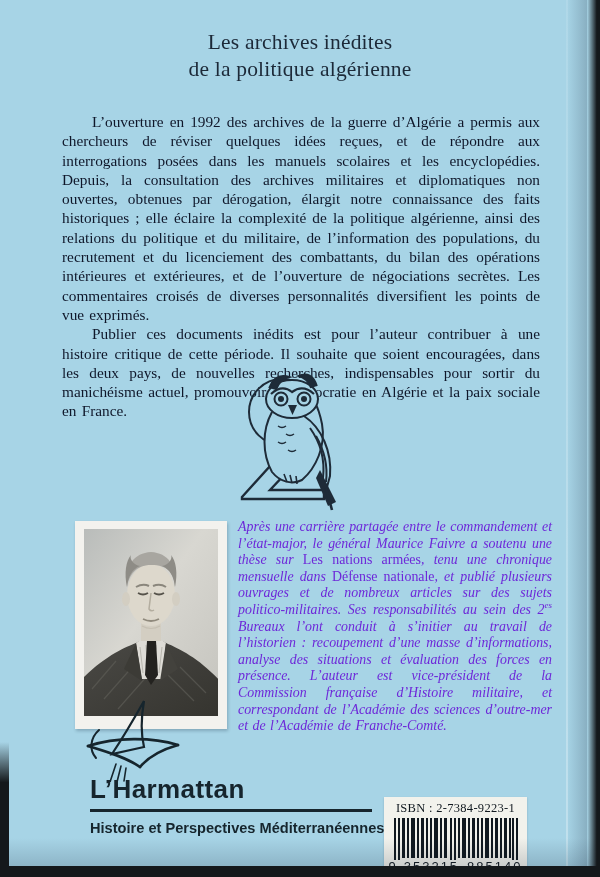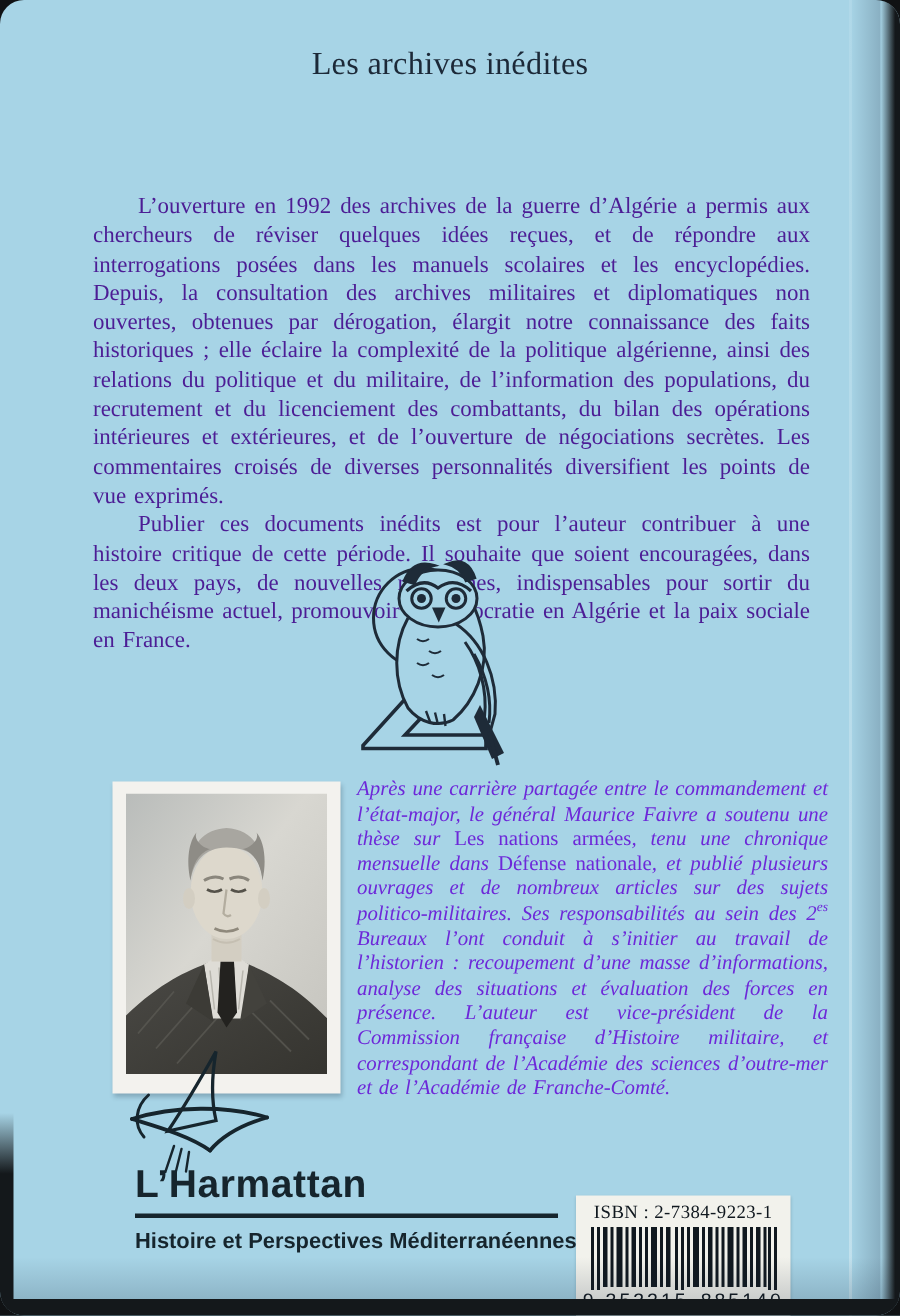--- a/index.html
+++ b/index.html
@@ -1,35 +1,35 @@
 <!DOCTYPE html>
 <html><head>
 <meta charset="utf-8">
 <style>
   html,body{margin:0;padding:0;background:#101214;}
   .scan{position:relative;width:600px;height:877px;overflow:hidden;
-        background:#a7d4e6;font-family:"Liberation Serif",serif;border-radius:16px;}
+        background:#a7d4e6;font-family:"Liberation Serif",serif;}
   
   .edge-right{position:absolute;top:0;right:0;width:13px;height:100%;
     background:linear-gradient(to right,rgba(18,22,26,0),rgba(18,22,26,.45) 35%,#14181b 75%);}
   .edge-bottom{position:absolute;left:0;bottom:0;width:100%;height:11px;background:#14181b;}
   .edge-left{position:absolute;left:0;bottom:0;width:9px;height:135px;
     background:linear-gradient(to top,#14181b 70%,rgba(20,24,27,0));}
   .right-shade{position:absolute;top:0;bottom:0;right:13px;width:20px;
     background:linear-gradient(to right,rgba(30,45,65,0),rgba(30,45,65,.22));}
   .bottom-shade{position:absolute;left:0;right:0;bottom:11px;height:28px;
     background:linear-gradient(to bottom,rgba(25,40,60,0),rgba(25,40,60,.18));}
   .fold{position:absolute;top:0;left:566px;width:2px;height:100%;
     background:linear-gradient(to bottom,rgba(255,255,255,.10),rgba(255,255,255,.30));}
   
   .title{position:absolute;top:29px;left:0;width:100%;text-align:center;
     font-size:21.5px;line-height:27px;color:#1c2938;letter-spacing:.2px;}
   
-  .synopsis{position:absolute;top:128px;left:62px;width:478px;
-    font-size:15.3px;line-height:19.3px;text-align:justify;color:#4c1d95;word-spacing:1.4px;}
+  .synopsis{position:absolute;top:112px;left:62px;width:478px;
+    font-size:15.3px;line-height:19.3px;text-align:justify;color:#0f172a;word-spacing:1.4px;}
   .synopsis p{margin:0;text-indent:30px;}
   
   .owl{position:absolute;left:232px;top:370px;}
   
   .photo{position:absolute;left:75px;top:521px;width:152px;height:208px;
     background:#f3f2ee;box-sizing:border-box;padding:8px 9px 13px 9px;
     box-shadow:1px 2px 3px rgba(20,40,60,.25);}
   .photo svg{display:block;width:100%;height:100%;}
   
   .bio{position:absolute;top:519px;left:238px;width:314px;font-style:italic;
@@ -54,20 +54,21 @@
   .digits span:nth-child(1){margin-right:6px;}
   .digits span:nth-child(2){margin-right:8px;}
 </style>
 </head>
 <body>
 
 <div class="scan">
 
   <div class="title">
     <div>Les archives inédites</div>
+    <div>de la politique algérienne</div>
   </div>
 
   <div class="synopsis">
     <p>L’ouverture en 1992 des archives de la guerre d’Algérie a permis aux chercheurs de réviser quelques idées reçues, et de répondre aux interrogations posées dans les manuels scolaires et les encyclopédies. Depuis, la consultation des archives militaires et diplomatiques non ouvertes, obtenues par dérogation, élargit notre connaissance des faits historiques ; elle éclaire la complexité de la politique algérienne, ainsi des relations du politique et du militaire, de l’information des populations, du recrutement et du licenciement des combattants, du bilan des opérations intérieures et extérieures, et de l’ouverture de négociations secrètes. Les commentaires croisés de diverses personnalités diversifient les points de vue exprimés.</p>
     <p>Publier ces documents inédits est pour l’auteur contribuer à une histoire critique de cette période. Il souhaite que soient encouragées, dans les deux pays, de nouvelles recherches, indispensables pour sortir du manichéisme actuel, promouvoir la démocratie en Algérie et la paix sociale en France.</p>
   </div>
 
   <svg class="owl" width="132" height="142" viewBox="0 0 132 142">
     <g fill="none" stroke="#1e2b38" stroke-width="2">
       <circle cx="50" cy="42" r="33"></circle>

